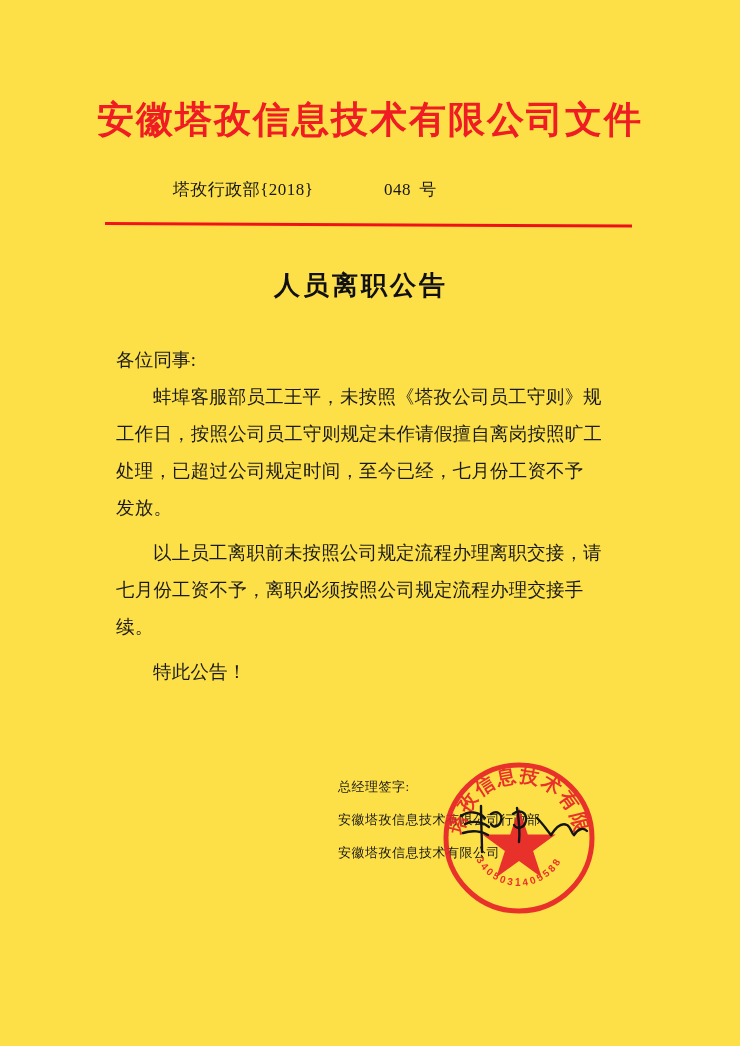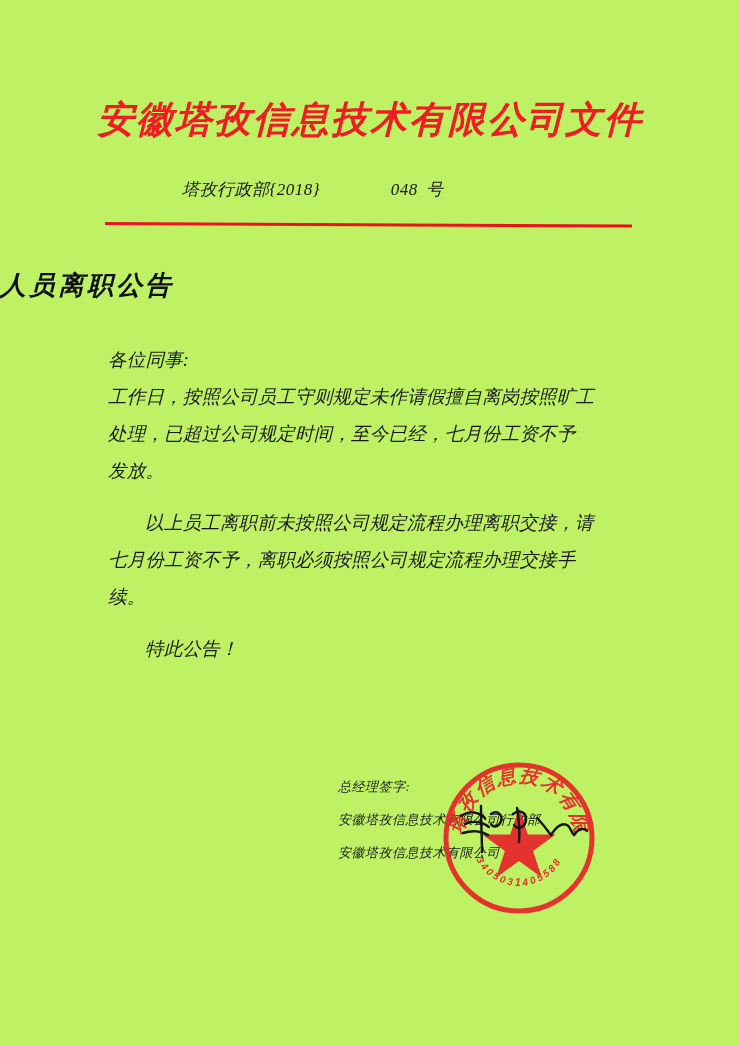--- a/index.html
+++ b/index.html
@@ -7,23 +7,22 @@
     padding: 0;
     background: #ffffff;
   }
   body {
     font-family: "Liberation Serif", "DejaVu Serif", serif;
   }
   .page {
     position: relative;
     width: 740px;
     height: 1046px;
-    background: #bef264;
+    background: #fde047;
     overflow: hidden;
-    font-style: italic;
   }
 
   
   .masthead {
     position: absolute;
     left: 0;
     top: 98px;
     width: 740px;
     text-align: center;
   }
@@ -32,21 +31,21 @@
     font-weight: bold;
     font-size: 37px;
     letter-spacing: 2px;
     color: #ef1c24;
     line-height: 1.2;
     white-space: nowrap;
   }
 
   .doc-number-row {
     position: absolute;
-    left: 16px;
+    left: 8px;
     top: 178px;
     width: 593px;
     text-align: center;
     font-size: 17px;
     color: #17171a;
     white-space: nowrap;
   }
   .doc-number-row .dn-prefix { letter-spacing: 0.5px; }
   .doc-number-row .dn-gap { display: inline-block; width: 62px; }
   .doc-number-row .dn-serial { letter-spacing: 0.5px; }
@@ -62,44 +61,44 @@
     transform: rotate(0.28deg);
     transform-origin: left center;
   }
 
   
   .doc-heading {
     position: absolute;
     left: 0;
     top: 268px;
     width: 722px;
-    text-align: left;
+    text-align: center;
     font-size: 26px;
     font-weight: bold;
     letter-spacing: 3px;
     color: #101014;
     white-space: nowrap;
   }
 
   
   .body-block {
     position: absolute;
-    left: 108px;
+    left: 116px;
     top: 342px;
     width: 530px;
     color: #1a1a1d;
     font-size: 18.5px;
     line-height: 37px;
   }
   .body-line {
     white-space: nowrap;
     letter-spacing: 0.2px;
   }
   .body-line.indent { padding-left: 37px; }
-  .body-line.gap-before { margin-top: 15px; }
+  .body-line.gap-before { margin-top: 8px; }
 
   
   .sign-block {
     position: absolute;
     left: 338px;
     top: 770px;
     width: 300px;
     color: #17171a;
     font-size: 13px;
     line-height: 33px;
@@ -144,20 +143,21 @@
     <span class="dn-suffix">号</span>
   </div>
 
   <div class="red-rule"></div>
 
   <div class="doc-heading">人员离职公告</div>
 
   <div class="body-block">
     <div class="body-line">各位同事:</div>
 
+    <div class="body-line indent">蚌埠客服部员工王平，未按照《塔孜公司员工守则》规</div>
     <div class="body-line">工作日，按照公司员工守则规定未作请假擅自离岗按照旷工</div>
     <div class="body-line">处理，已超过公司规定时间，至今已经，七月份工资不予</div>
     <div class="body-line">发放。</div>
 
     <div class="body-line indent gap-before">以上员工离职前未按照公司规定流程办理离职交接，请</div>
     <div class="body-line">七月份工资不予，离职必须按照公司规定流程办理交接手</div>
     <div class="body-line">续。</div>
 
     <div class="body-line indent gap-before">特此公告！</div>
   </div>

